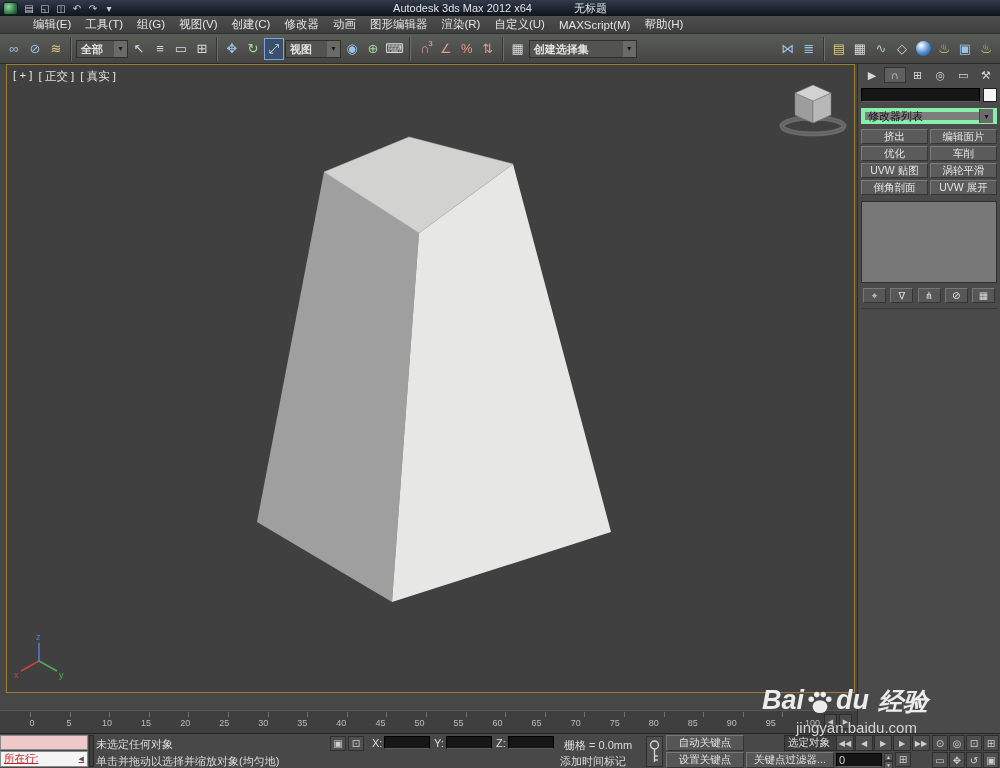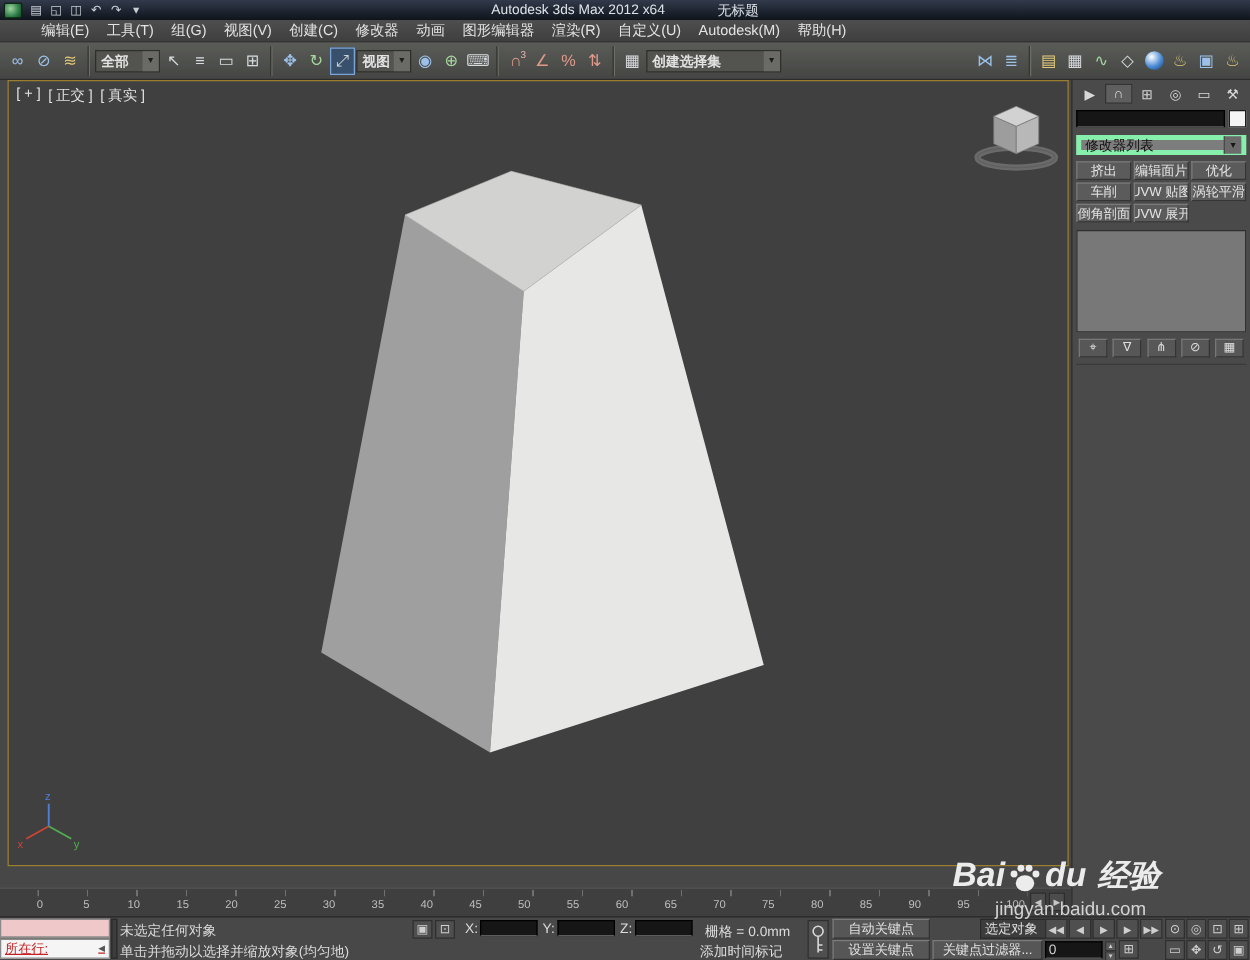--- a/index.html
+++ b/index.html
@@ -56,21 +56,21 @@
   .ptab{flex:1;height:16px;display:flex;align-items:center;justify-content:center;color:#d8d8d8;font-size:11px;border:1px solid transparent;}
   .ptab.active{background:#5f5f5f;border:1px solid #333;}
   #name-row{display:flex;gap:3px;align-items:center;margin-bottom:6px;}
   .dark-input{flex:1;height:14px;background:#161616;border:1px solid #000;border-bottom-color:#5d5d5d;color:#cfcfcf;
               font-size:11px;padding:0 2px;display:flex;align-items:center;}
   #color-swatch{width:14px;height:14px;background:#f4f4f4;border:1px solid #1e1e1e;flex:none;}
   .pdrop{height:16px;background:#7d7d7d;border:4px solid #86efac;display:flex;align-items:center;color:#141414;
          font-size:11px;padding-left:3px;margin-bottom:5px;}
   .pdrop .arr{margin-left:auto;width:14px;height:14px;background:#6b6b6b;border-left:1px solid #4a4a4a;
               display:flex;align-items:center;justify-content:center;font-size:7px;color:#161616;}
-  #mod-grid{display:grid;grid-template-columns:1fr 1fr 1fr;gap:2px;margin-bottom:6px;}
+  #mod-grid{display:grid;grid-template-columns:1fr 1fr;gap:2px;margin-bottom:6px;}
   .pbtn{height:15px;background:#5b5b5b;border:1px solid;border-color:#7b7b7b #353535 #353535 #7b7b7b;color:#e4e4e4;
         font-size:10.5px;display:flex;align-items:center;justify-content:center;white-space:nowrap;overflow:hidden;}
   #stack-box{height:82px;background:#787878;border:1px solid #2f2f2f;margin-bottom:5px;}
   #stack-tools{display:flex;justify-content:space-between;padding:0 2px;margin-bottom:5px;}
   .sbtn{width:23px;height:15px;background:#575757;border:1px solid;border-color:#777 #343434 #343434 #777;color:#ddd;
         font-size:10px;display:flex;align-items:center;justify-content:center;}
   #rollout-area{height:470px;border-top:1px solid #3a3a3a;}
 
   
   #timeline{position:absolute;left:0;top:693px;width:857px;height:17px;background:#454545;border-top:1px solid #2c2c2c;z-index:2;}
@@ -142,42 +142,42 @@
       <span>编辑(E)</span>
       <span>工具(T)</span>
       <span>组(G)</span>
       <span>视图(V)</span>
       <span>创建(C)</span>
       <span>修改器</span>
       <span>动画</span>
       <span>图形编辑器</span>
       <span>渲染(R)</span>
       <span>自定义(U)</span>
-      <span>Autodesk(M)</span>
+      <span>MAXScript(M)</span>
       <span>帮助(H)</span>
     </div>
 
   <div id="toolbar">
     <span class="tbtn c-blue">∞</span>
     <span class="tbtn c-blue">⊘</span>
     <span class="tbtn c-yellow">≋</span>
     <span class="tsep"></span>
     <span class="tdrop" style="width:52px">
       <span>全部</span>
       <span class="arr">▼</span>
     </span>
     <span class="tbtn">↖</span>
     <span class="tbtn">≡</span>
     <span class="tbtn">▭</span>
     <span class="tbtn">⊞</span>
     <span class="tsep"></span>
     <span class="tbtn c-blue">✥</span>
     <span class="tbtn c-green">↻</span>
     <span class="tbtn active">⤢</span>
-    <span class="tdrop" style="width:44px">
+    <span class="tdrop" style="width:56px">
       <span>视图</span>
       <span class="arr">▼</span>
     </span>
     <span class="tbtn c-blue">◉</span>
     <span class="tbtn c-green">⊕</span>
     <span class="tbtn">⌨</span>
     <span class="tsep"></span>
     <span class="tbtn c-red">
       <span>∩</span>
       <span class="sup">3</span>

